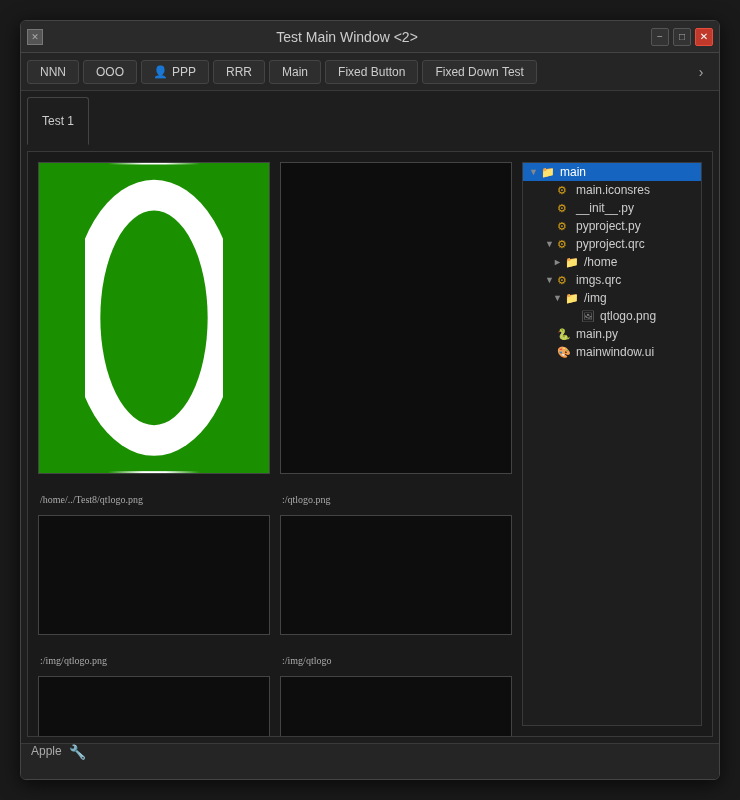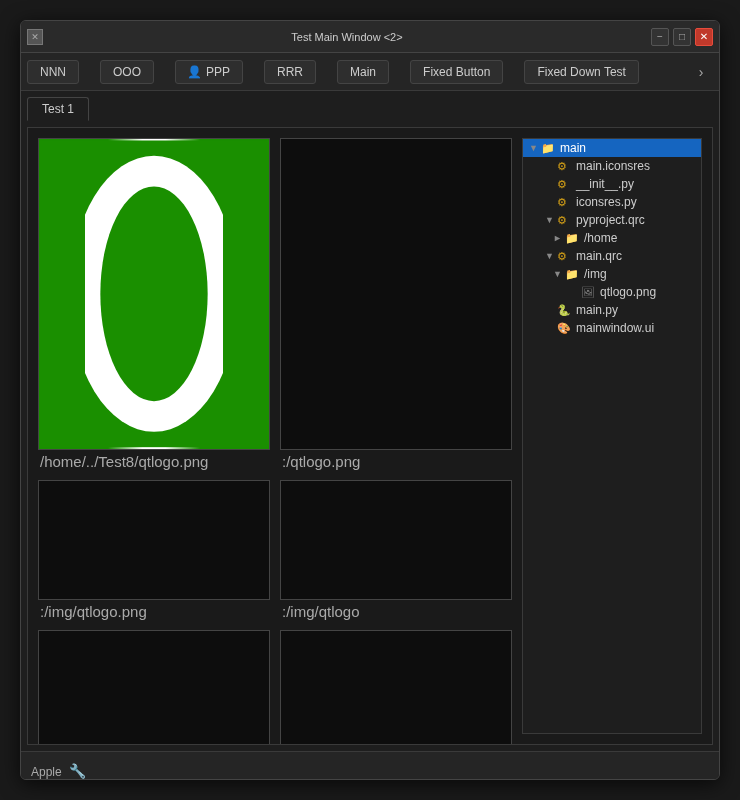--- a/index.html
+++ b/index.html
@@ -48,21 +48,21 @@
       border: 1px solid #777;
       display: flex;
       align-items: center;
       justify-content: center;
       font-size: 9px;
       color: #aaa;
     }
     .titlebar-center {
       flex: 1;
       text-align: center;
-      font-size: 11px;
+      font-size: 14px;
       color: #ccc;
     }
     .titlebar-controls {
       display: flex;
       align-items: center;
       gap: 4px;
     }
     .ctrl-btn {
       width: 18px;
       height: 18px;
@@ -78,21 +78,21 @@
     }
     .ctrl-btn.close { background: #c0392b; border-color: #e74c3c; color: #fff; }
 
     .toolbar {
       background: #252525;
       border-bottom: 1px solid #3a3a3a;
       height: 38px;
       display: flex;
       align-items: center;
       padding: 0 6px;
-      gap: 21px;
+      gap: 4px;
       flex-shrink: 0;
     }
     .toolbar-btn {
       padding: 4px 12px;
       background: #2e2e2e;
       border: 1px solid #444;
       border-radius: 3px;
       color: #ccc;
       cursor: pointer;
       font-size: 12px;
@@ -129,21 +129,21 @@
       display: flex;
       flex-direction: column;
       overflow: hidden;
       padding: 6px;
     }
     .tab-bar {
       display: flex;
       margin-bottom: 6px;
     }
     .tab {
-      padding: 4px 14px;
+      padding: 16px 14px;
       background: #2a2a2a;
       border: 1px solid #444;
       border-radius: 3px 3px 0 0;
       color: #ccc;
       cursor: pointer;
       font-size: 12px;
     }
     .tab.active {
       background: #1e1e1e;
       border-bottom-color: #1e1e1e;
@@ -177,24 +177,25 @@
       background: #0d0d0d;
       flex: 1;
       width: 100%;
       display: flex;
       align-items: center;
       justify-content: center;
       overflow: hidden;
       min-height: 120px;
     }
     .image-label {
-      font-size: 15px;
+      font-size: 10px;
       color: #aaa;
-      margin-top: 3px;
+      margin-top: 20px;
       padding-left: 2px;
+      font-family: Liberation Serif, serif;
     }
 
     
     .qtlogo-img {
       width: 100%;
       height: 100%;
       background: linear-gradient(to right, #1a8f00 0%, #1a8f00 30%, #ffffff 45%, #ffffff 55%, #1a8f00 70%, #1a8f00 100%);
       position: relative;
       overflow: hidden;
     }
@@ -230,25 +231,25 @@
       margin-right: 3px;
       font-size: 11px;
     }
     .folder-icon { color: #e6a817; }
     .file-icon { color: #888; }
     .qrc-icon { color: #d4a017; }
     .py-icon { color: #3b82f6; }
     .ui-icon { color: #a855f7; }
 
     .statusbar {
-      height: 28px;
+      height: 36px;
       background: #252525;
       border-top: 1px solid #3a3a3a;
       display: flex;
-      align-items: flex-end;
+      align-items: flex-start;
       padding: 0 10px;
       gap: 8px;
       flex-shrink: 0;
       font-size: 12px;
       color: #aaa;
     }
     .status-icon {
       font-size: 14px;
       color: #4a8fc0;
     }
@@ -357,42 +358,42 @@
           <span class="tree-indent" style="width:16px"></span>
           <span class="tree-arrow"></span>
           <span class="tree-icon qrc-icon">⚙</span>
           <span>__init__.py</span>
         </div>
 
         <div class="tree-item">
           <span class="tree-indent" style="width:16px"></span>
           <span class="tree-arrow"></span>
           <span class="tree-icon qrc-icon">⚙</span>
-          <span>iconsres.py</span>
+          <span>pyproject.py</span>
         </div>
 
         <div class="tree-item">
           <span class="tree-indent" style="width:16px"></span>
           <span class="tree-arrow">▼</span>
           <span class="tree-icon qrc-icon">⚙</span>
           <span>pyproject.qrc</span>
         </div>
 
         <div class="tree-item">
           <span class="tree-indent" style="width:24px"></span>
           <span class="tree-arrow">►</span>
           <span class="tree-icon folder-icon">📁</span>
           <span>/home</span>
         </div>
 
         <div class="tree-item">
           <span class="tree-indent" style="width:16px"></span>
           <span class="tree-arrow">▼</span>
           <span class="tree-icon qrc-icon">⚙</span>
-          <span>main.qrc</span>
+          <span>imgs.qrc</span>
         </div>
 
         <div class="tree-item">
           <span class="tree-indent" style="width:24px"></span>
           <span class="tree-arrow">▼</span>
           <span class="tree-icon folder-icon">📁</span>
           <span>/img</span>
         </div>
 
         <div class="tree-item">

